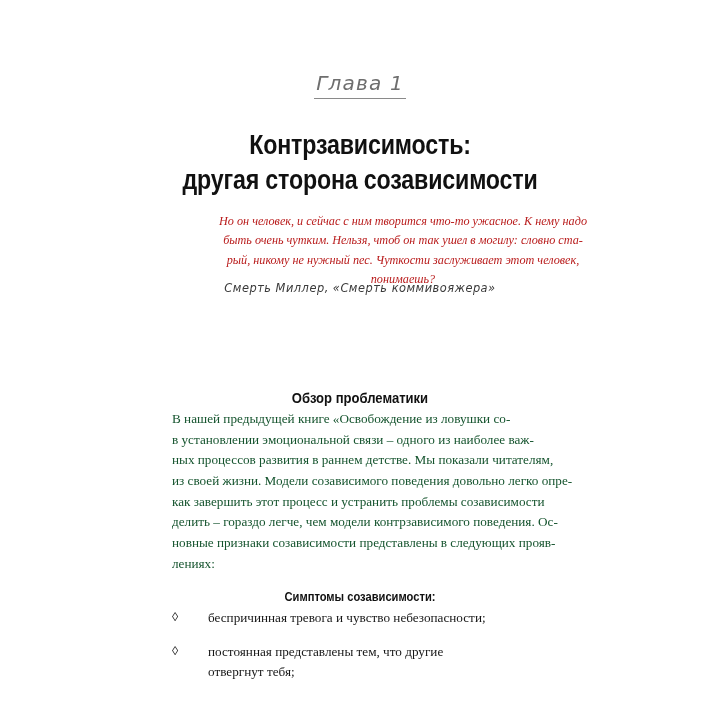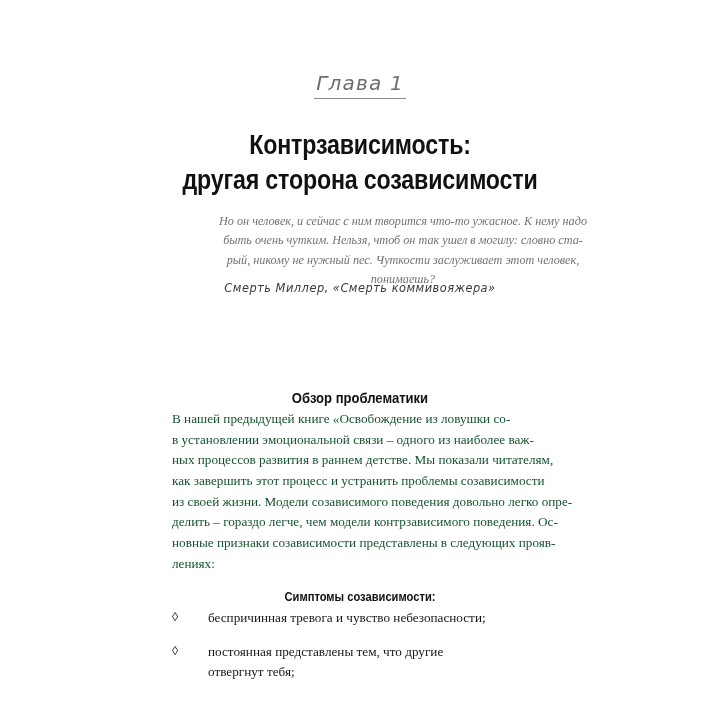--- a/index.html
+++ b/index.html
@@ -67,21 +67,21 @@
   
   .epigraph {
     position: absolute;
     top: 200px;
     left: 172px;
     width: 382px;
     font-family: "Liberation Serif", "DejaVu Serif", serif;
     font-style: italic;
     font-size: 12.2px;
     line-height: 1.58;
-    color: #737373;
+    color: #b91c1c;
     text-align: center;
   }
   .epigraph .eline {
     display: block;
     white-space: nowrap;
   }
   .epigraph .eline.last {
     text-align: center;
   }
 
@@ -198,22 +198,22 @@
   </blockquote>
 
   <div class="epigraph-source">Смерть Миллер, «Смерть коммивояжера»</div>
 
   <h2 class="section-heading">Обзор проблематики</h2>
 
   <div class="body-paragraph">
     <span class="pline">В нашей предыдущей книге «Освобождение из ловушки со-</span>
     <span class="pline">в установлении эмоциональной связи – одного из наиболее важ-</span>
     <span class="pline">ных процессов развития в раннем детстве. Мы показали читателям,</span>
+    <span class="pline">из своей жизни. Модели созависимого поведения довольно легко опре-</span>
     <span class="pline">как завершить этот процесс и устранить проблемы созависимости</span>
-    <span class="pline">из своей жизни. Модели созависимого поведения довольно легко опре-</span>
     <span class="pline">делить – гораздо легче, чем модели контрзависимого поведения. Ос-</span>
     <span class="pline">новные признаки созависимости представлены в следующих прояв-</span>
     <span class="pline">лениях:</span>
   </div>
 
   <h3 class="sub-heading">Симптомы созависимости:</h3>
 
   <ul class="symptom-list">
     <li class="symptom-item">
       <span class="symptom-marker">◊</span>

